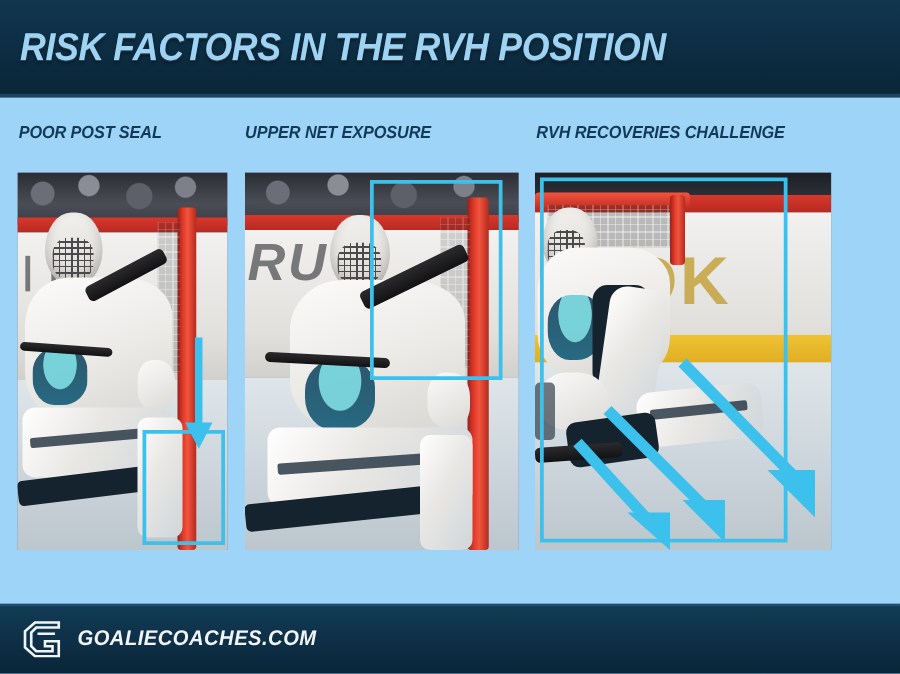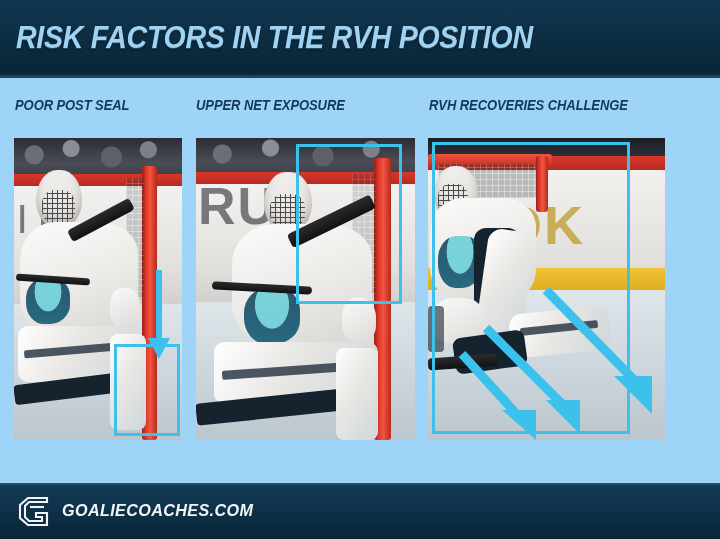--- a/index.html
+++ b/index.html
@@ -269,21 +269,21 @@
     <div class="anno-box" style="left:100px;top:206px;width:66px;height:92px"></div>
   </div>
 </div>
 
 <div class="photo-panel" id="panel-2">
   <div class="photo-inner">
 
     <div class="crowd" style="height:40px"></div>
     <div class="dasher-red" style="top:34px;height:12px"></div>
     <div class="board-white" style="top:46px;height:118px"></div>
-    <div class="text-board dark" style="left:2px;top:38px;font-size:52px;">RU</div>
+    <div class="text-board dark" style="left:2px;top:48px;font-size:42px;font-style:italic">RU</div>
     <div class="ice" style="top:164px;height:138px"></div>
 
     <div class="goal-post" style="left:178px;top:20px;width:17px;height:282px"></div>
     <div class="goal-mesh" style="left:156px;top:36px;width:24px;height:120px;opacity:.3"></div>
 
     <div class="g-mask" style="left:68px;top:34px;width:48px;height:60px"></div>
     <div class="g-cage" style="left:74px;top:56px;width:35px;height:34px"></div>
     <div class="g-jersey" style="left:36px;top:86px;width:140px;height:118px"></div>
     <div class="kraken-mark" style="left:48px;top:150px;width:56px;height:56px"></div>
     <div class="g-stick" style="left:94px;top:96px;width:92px;height:15px;transform:rotate(-26deg);transform-origin:left center"></div>

